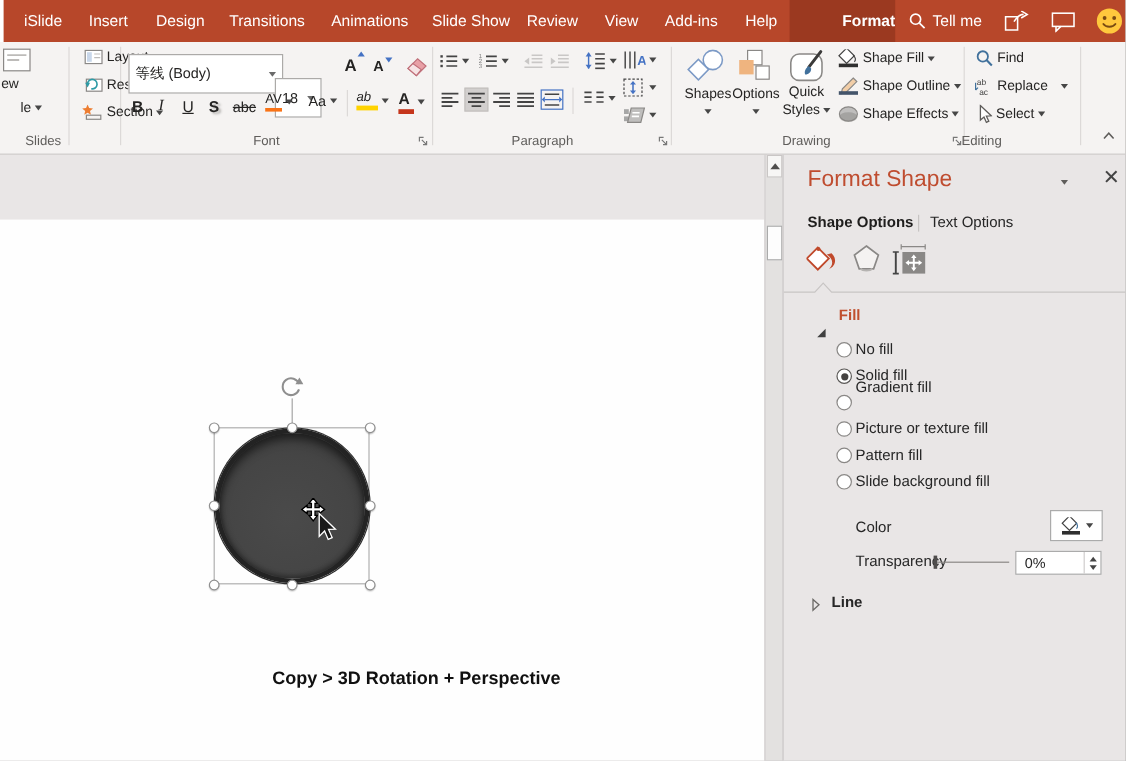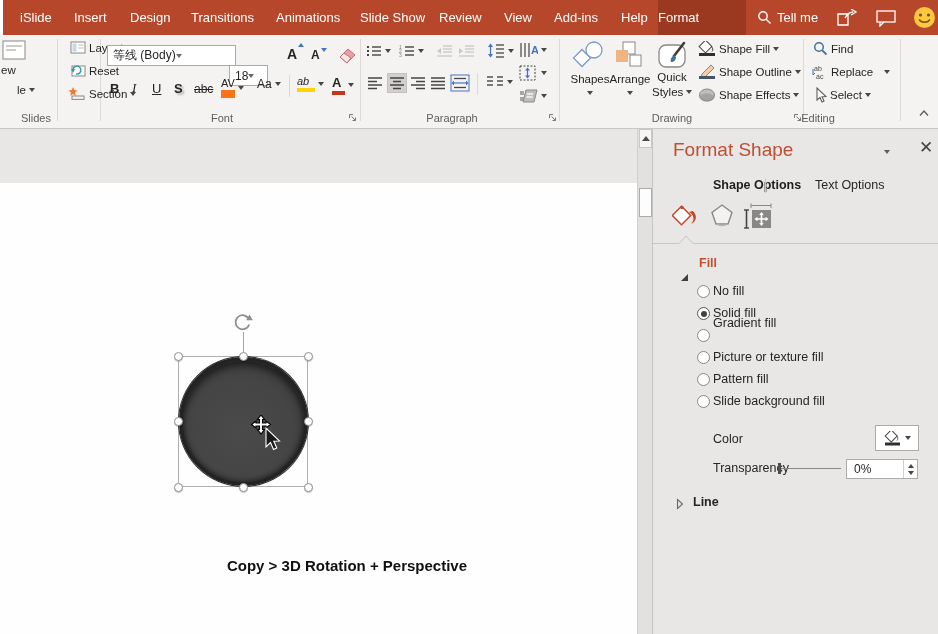--- a/index.html
+++ b/index.html
@@ -4,32 +4,32 @@
 <style>
   * { margin:0; padding:0; box-sizing:border-box; }
   body { font-family:"Liberation Sans", sans-serif; background:#888; }
   #app { position:relative; width:938px; height:634px; overflow:hidden; background:#F5F3F2; }
   .abs { position:absolute; }
 
   
   .titlebar { position:absolute; top:0; left:0; width:938px; height:35px; background:#B7472A; }
   .tb-edge { position:absolute; left:0; top:0; width:3px; height:35px; background:#fff; }
   .menu-item { position:absolute; top:0; height:35px; line-height:35px; color:#fff; font-size:13px; cursor:default; }
-  .active-tab { position:absolute; top:0; height:35px; background:#9B3920; text-align:left; }
+  .active-tab { position:absolute; top:0; height:35px; background:#9B3920; text-align:right;font-weight:bold; }
   .active-tab span { line-height:35px; color:#fff; font-size:13px; }
   .tellme { position:absolute; color:#fff; font-size:13px; top:0; line-height:35px;text-align:center; }
 
   
   .ribbon { position:absolute; top:35px; left:0; width:938px; height:94px; background:#F5F3F2; border-bottom:1px solid #C9C6C5; font-size:11.5px; color:#252423; }
   .vsep { position:absolute; top:4px; height:82px; width:1px; background:#DCD9D8; }
   .grp-label { position:absolute; top:77px; font-size:11px; color:#5F5D5B; text-align:center; }
   .rbtn { position:absolute; white-space:nowrap; display:flex; align-items:center; gap:3px; cursor:default; }
   .dd { display:inline-block; width:0; height:0; border-left:3.5px solid transparent; border-right:3.5px solid transparent; border-top:4px solid #464646; }
   .dd.gray { border-top-color:#6a6a6a; }
-  .combo { position:absolute; background:#fff; border:1px solid #ACAAA8; display:flex; align-items:center; justify-content:flex-start; padding:0 5px; font-size:12px; height:21px; }
+  .combo { position:absolute; background:#fff; border:1px solid #ACAAA8; display:flex; align-items:center; justify-content:space-between; padding:0 5px; font-size:12px; height:33px; }
   .fmt-letter { position:absolute; top:40px; height:21px; display:flex; align-items:flex-end; font-size:13px; color:#252423; }
   .disabled { opacity:.4; }
   .sel-bg { background:#D2CFCE; border:1px solid #C3C0BF; }
   .bigbtn-label { position:absolute; font-size:11.5px; text-align:center; color:#252423; }
   .launcher { position:absolute; }
   .underbar { display:block; height:4px; margin-top:1px; }
 
   
   .workspace { position:absolute; top:129px; left:0; width:938px; height:505px; }
   .canvas { position:absolute; left:0; top:0; width:637px; height:505px; background:#E9E6E6; }
@@ -46,21 +46,21 @@
 
   .vscroll { position:absolute; left:637px; top:0; width:15px; height:505px; background:#E3E1E0; border-left:1px solid #D2D0CF; }
   .vscroll .upbtn { position:absolute; left:1px; top:0; width:13px; height:19px; background:#F7F6F5; border:1px solid #C9C6C5; display:flex; align-items:center; justify-content:center; }
   .tri-up { width:0; height:0; border-left:4px solid transparent; border-right:4px solid transparent; border-bottom:5px solid #4f4d4c; }
   .vscroll .thumb { position:absolute; left:1px; top:59px; width:13px; height:29px; background:#FDFDFD; border:1px solid #ABABAB; }
 
   
   .panel { position:absolute; left:652px; top:0; width:286px; height:505px; background:#E9E6E6; border-left:1px solid #C7C4C3; font-size:12.5px; color:#262626; }
   .panel-title { position:absolute; left:20px; top:10px; font-size:19px; color:#BF4D30; font-weight:400; }
   .panel-x { position:absolute; left:266px; top:8px; font-size:17px; color:#444; }
-  .ptab { position:absolute; top:49px; font-size:12.5px;margin-left:40px; }
+  .ptab { position:absolute; top:49px; font-size:12.5px; }
   .ptab.on { font-weight:bold; color:#1f1e1d; }
   .ptab-sep { position:absolute; left:112px; top:50px; width:1px; height:14px; background:#C7C4C3; }
   .pic-btn { position:absolute; top:72px; width:30px; height:30px; display:flex; align-items:center; justify-content:center; }
   .sect-hdr { position:absolute; font-weight:bold; }
   .tri-se { width:0; height:0; border-bottom:7px solid #404040; border-left:7px solid transparent; }
   .radio { position:absolute; width:13px; height:13px; border-radius:50%; border:1px solid #8A8886; background:#fff; }
   .radio.sel { border-color:#5A5856; }
   .radio.sel::after { content:""; position:absolute; left:2.5px; top:2.5px; width:6px; height:6px; border-radius:50%; background:#454341; }
   .rlabel { position:absolute; font-size:12.5px; color:#262626; }
   .color-btn { position:absolute; left:222px; top:296px; width:44px; height:26px; background:#fff; border:1px solid #ABABAB; display:flex; align-items:center; justify-content:center; gap:4px; }
@@ -179,21 +179,21 @@
       <path d="M3 12 L11 4 L18 10 L10 18 Z" fill="#E8A0A6" stroke="#C0707a"></path>
       <path d="M7 8 L14 13 L10 18 L3 12 Z" fill="#F6E3E4" stroke="#C0707a"></path>
     </svg>
 
     <span class="fmt-letter" style="left:110px; font-weight:bold;">B</span>
     <span class="fmt-letter" style="left:132px; font-style:italic; font-family:'Liberation Serif',serif;">I</span>
     <span class="fmt-letter" style="left:152px; text-decoration:underline;">U</span>
     <span class="fmt-letter" style="left:174px; font-weight:bold; text-shadow:2px 2px 2px #b5b3b1;">S</span>
     <span class="fmt-letter" style="left:194px; text-decoration:line-through; font-size:12px;">abc</span>
     <span class="rbtn" style="left:221px; top:42px;">
-      <span style="font-size:11px; border-bottom:8px solid #f97316; padding-bottom:1px;">AV</span>
+      <span style="font-size:11px; border-bottom:3px solid #f97316; padding-bottom:1px;">AV</span>
         <span class="dd"></span>
     </span>
     <span class="rbtn" style="left:257px; top:42px;">
       <span style="font-size:12px;">Aa</span>
         <span class="dd"></span>
     </span>
     <div class="vsep" style="left:289px; top:40px; height:22px;"></div>
     <span class="rbtn" style="left:297px; top:40px;">
       <span style="font-size:11px; font-style:italic;"><span>ab</span><span class="underbar" style="background:#FFD300; width:18px;"></span></span>
       <span class="dd"></span>
@@ -341,21 +341,21 @@
       <rect x="4" y="11" width="12" height="12" transform="rotate(45 10 17)" fill="#fff" stroke="#7C9AC6" stroke-width="1.3"></rect>
     </svg>
     <span class="bigbtn-label" style="left:565px; top:38px; width:50px;">Shapes</span>
     <span class="dd abs" style="left:587px; top:56px;"></span>
 
     <svg class="abs" style="left:614px; top:6px;" width="30" height="28" viewBox="0 0 30 28">
       <rect x="9" y="1" width="12" height="12" fill="#fff" stroke="#8a8886"></rect>
       <rect x="2" y="9" width="12" height="12" fill="#EFB47F"></rect>
       <rect x="16" y="14" width="11" height="11" fill="#fff" stroke="#8a8886"></rect>
     </svg>
-    <span class="bigbtn-label" style="left:606px; top:38px; width:48px;">Arrange</span>
+    <span class="bigbtn-label" style="left:606px; top:38px; width:48px;">Options</span>
     <span class="dd abs" style="left:627px; top:56px;"></span>
 
     <svg class="abs" style="left:657px; top:6px;" width="32" height="28" viewBox="0 0 32 28">
       <rect x="2" y="4" width="26" height="22" rx="7" fill="#fff" stroke="#8a8886" stroke-width="1.3"></rect>
       <path d="M27 2 L17 15" stroke="#3b3a39" stroke-width="2.5" stroke-linecap="round"></path>
       <path d="M17 14 C14 16 13 19 14 21 C17 21 19 19 19 16 Z" fill="#41719C"></path>
     </svg>
     <span class="bigbtn-label" style="left:650px; top:36px; width:44px;">Quick</span>
     <span class="rbtn" style="left:652px; top:51px;">
       <span>Styles</span>

